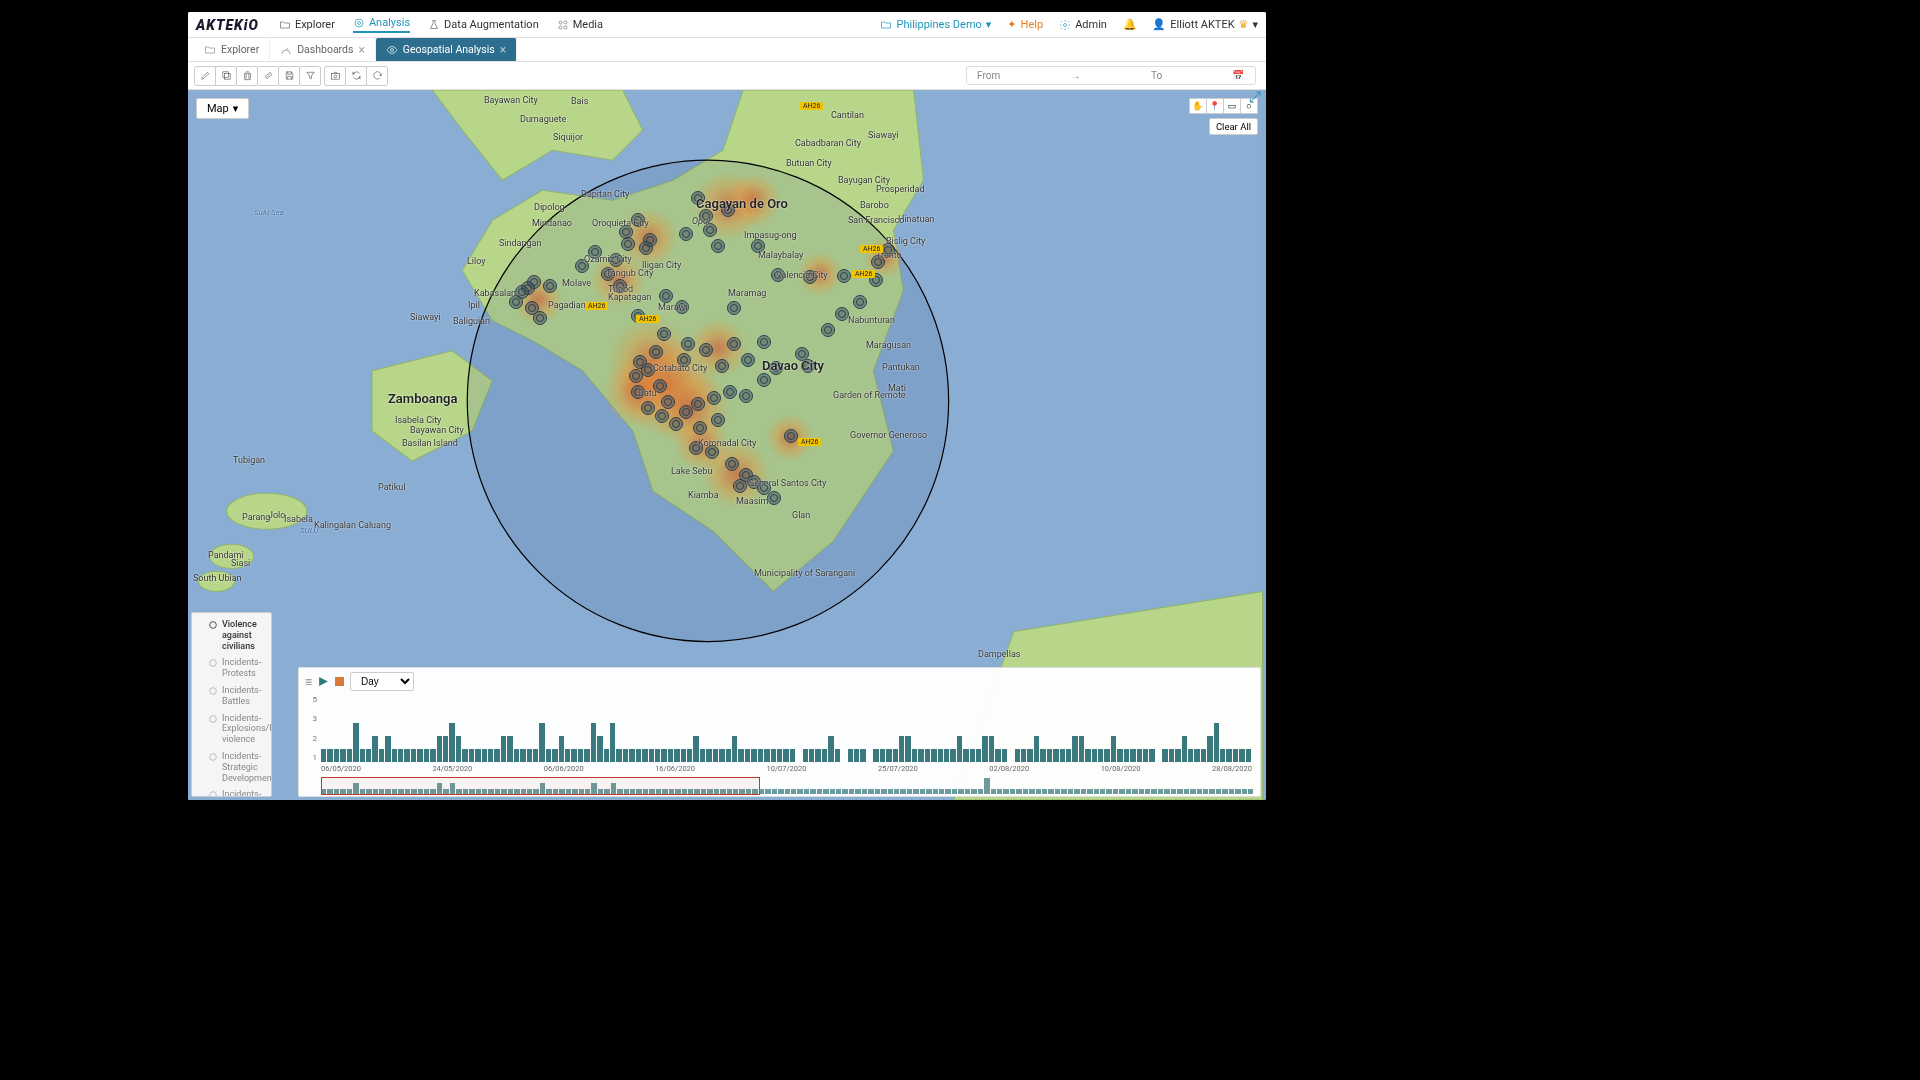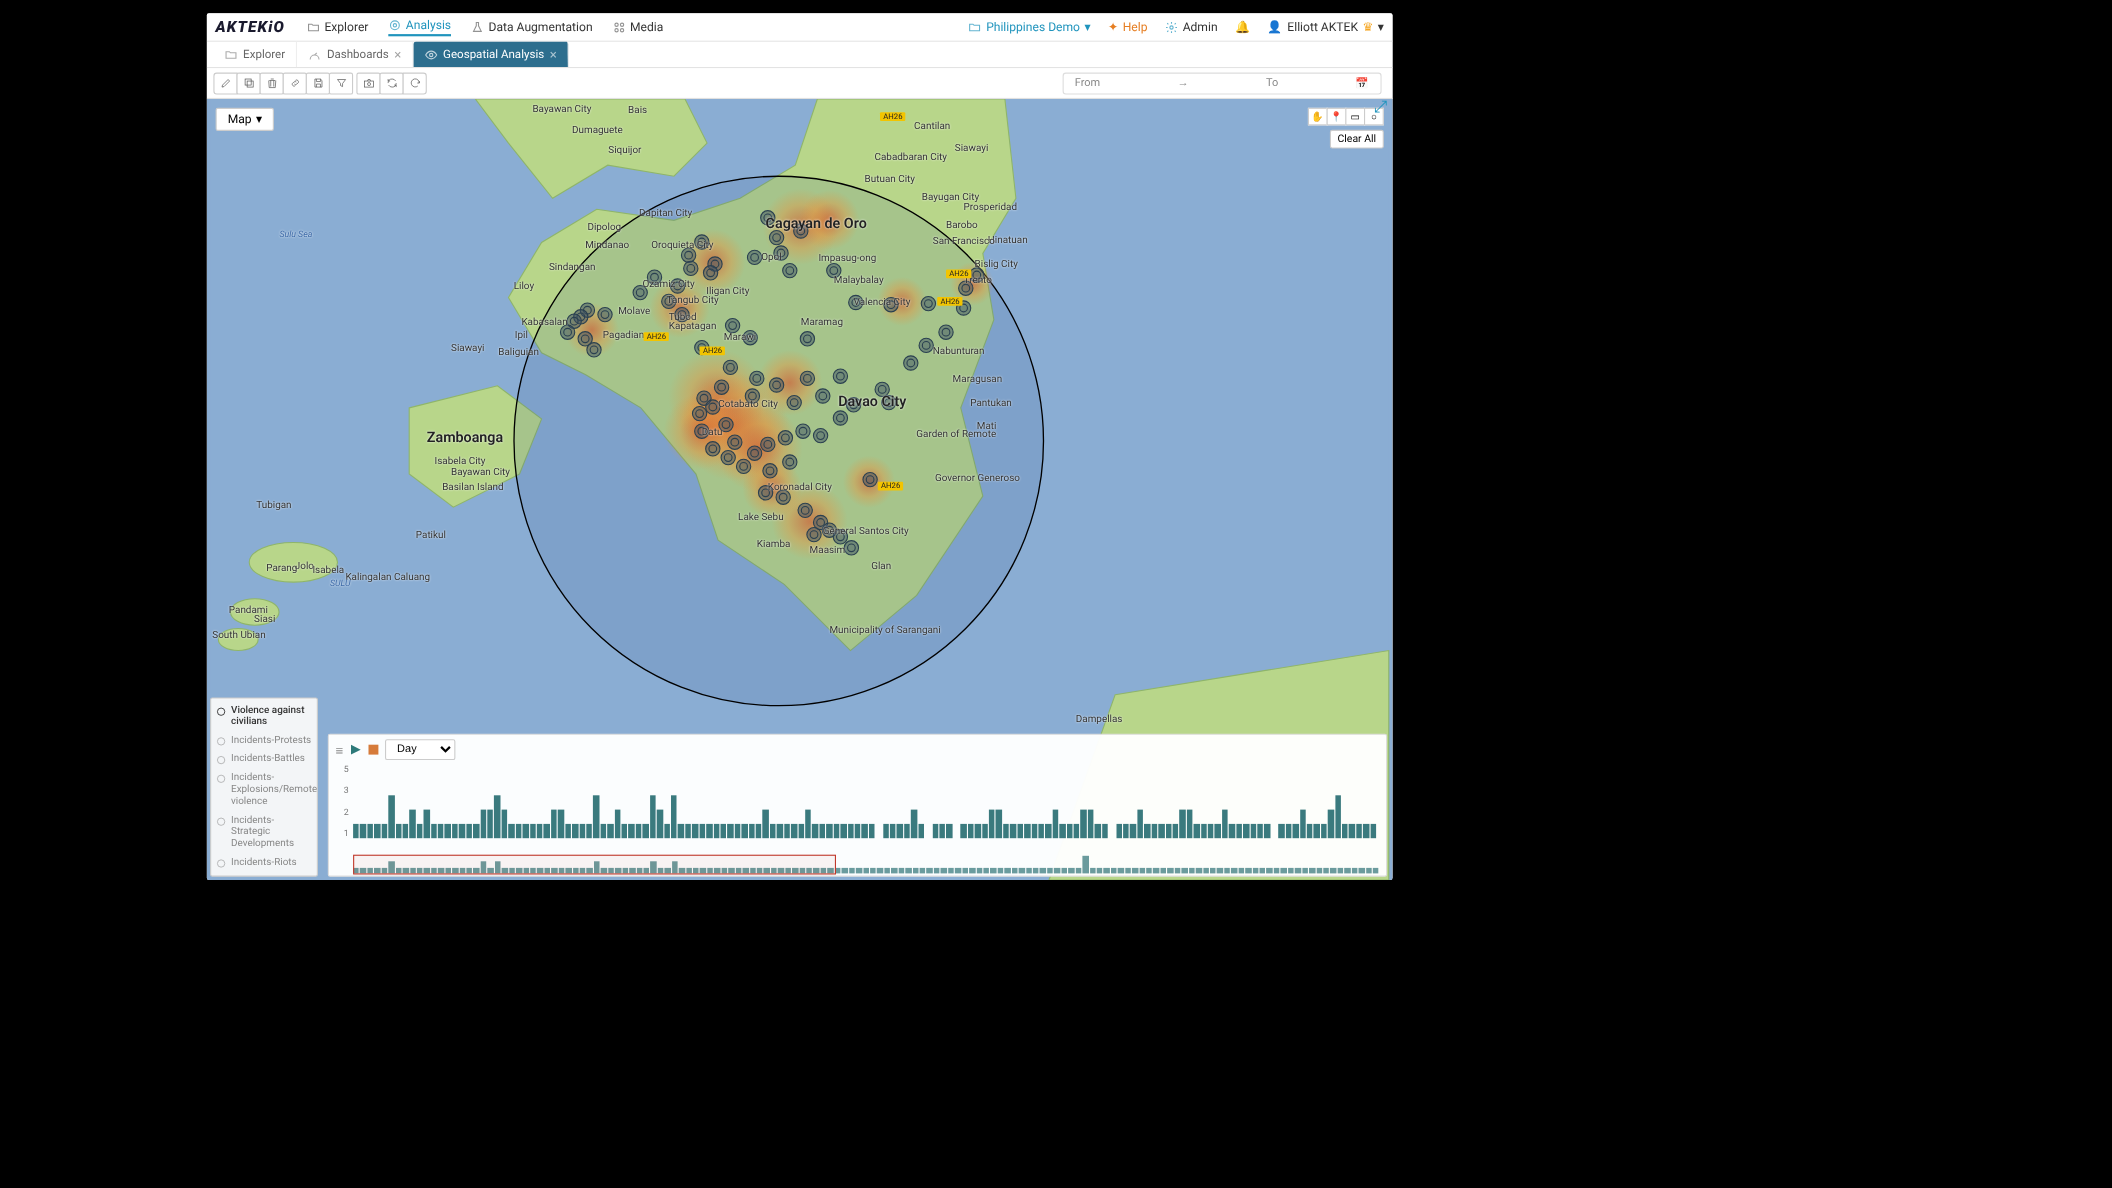--- a/index.html
+++ b/index.html
@@ -24,21 +24,21 @@
 .tool-btn:last-of-type { border-radius: 0 3px 3px 0; }
 .date-range { margin-left: auto; display: flex; align-items: center; gap: 40px; background: #fff; border: 1px solid #ddd; border-radius: 3px; padding: 3px 10px; font-size: 10px; color: #888; width: 290px; justify-content: space-between; margin-right: 4px; }
 .tool-svg { width: 11px; height: 11px; stroke: #555; stroke-width: 1.4; fill: none; }
 .map-area { flex: 1; position: relative; background: #8aadd3; overflow: hidden; }
 .map-svg { position: absolute; inset: 0; width: 100%; height: 100%; }
 .map-type-btn { position: absolute; left: 8px; top: 8px; background: #fff; border: 1px solid #ccc; border-radius: 2px; padding: 3px 10px; font-size: 11px; cursor: pointer; display:flex; align-items:center; gap:4px; }
 .map-tools { position: absolute; right: 8px; top: 8px; display: flex; gap: 0; }
 .mt-btn { width: 18px; height: 16px; background: #fff; border: 1px solid #ccc; margin-left: -1px; display:flex; align-items:center; justify-content:center; cursor:pointer; font-size:9px; }
 .clear-all { position: absolute; right: 8px; top: 28px; background: #fff; border: 1px solid #ccc; border-radius: 2px; padding: 2px 6px; font-size: 9.5px; cursor:pointer; }
 .expand-btn { position:absolute; right:5px; top:2px; width:12px; height:12px; color:#2094bd; cursor:pointer; font-size:15px; line-height:10px; z-index:10; }
-.layer-panel { position: absolute; left: 3px; bottom: 3px; width: 98px; background: rgba(248,248,248,.96); border: 1px solid #ccc; border-radius: 2px; font-size: 9px; padding: 3px 0; max-height: 185px; overflow:hidden; }
+.layer-panel { position: absolute; left: 3px; bottom: 3px; width: 81px; background: rgba(248,248,248,.96); border: 1px solid #ccc; border-radius: 2px; font-size: 9px; padding: 3px 12px; max-height: 185px; overflow:hidden; }
 .layer-item { padding: 3px 4px; display: flex; align-items: flex-start; gap: 4px; line-height: 1.2; color: #888; cursor:pointer; }
 .layer-item.active { color: #333; font-weight: 500; }
 .layer-ic { width: 10px; height: 10px; flex-shrink: 0; opacity: .6; margin-top:1px; }
 .layer-item.active .layer-ic { opacity: 1; }
 .timeline { position: absolute; left: 110px; right: 5px; bottom: 3px; height: 130px; background: rgba(255,255,255,.97); border: 1px solid #ddd; border-radius: 2px; display: flex; flex-direction: column; padding: 4px 6px 2px; }
 .tl-controls { display: flex; align-items: center; gap: 6px; margin-bottom: 4px; }
 .tl-play { color: #2d7a7a; cursor:pointer; display:flex; align-items:center; }
 .tl-stop { width: 9px; height: 9px; background: #d67b3a; cursor:pointer; }
 .tl-hamburger { color:#888; font-size:12px; cursor:pointer; }
 .tl-select { font-size: 10px; padding: 2px 18px 2px 6px; border: 1px solid #ccc; border-radius: 2px; background:#fff; }
@@ -326,21 +326,21 @@
         <div class="city-label" style="left: 680px; top: 40px;">Siawayi</div>
         <div class="city-label" style="left: 598px; top: 68px;">Butuan City</div>
         <div class="city-label" style="left: 650px; top: 85px;">Bayugan City</div>
         <div class="city-label" style="left: 688px; top: 94px;">Prosperidad</div>
         <div class="city-label" style="left: 672px; top: 110px;">Barobo</div>
         <div class="city-label" style="left: 710px; top: 124px;">Hinatuan</div>
         <div class="city-label" style="left: 660px; top: 125px;">San Francisco</div>
         <div class="city-label" style="left: 698px; top: 146px;">Bislig City</div>
         <div class="city-label" style="left: 688px; top: 160px;">Trento</div>
         <div class="city-label big" style="left: 508px; top: 106px;">Cagayan de Oro</div>
-        <div class="city-label" style="left: 504px; top: 139px;">Opol</div>
+        <div class="city-label" style="left: 504px; top: 126px; font-style: italic;">Opol</div>
         <div class="city-label" style="left: 556px; top: 140px;">Impasug-ong</div>
         <div class="city-label" style="left: 570px; top: 160px;">Malaybalay</div>
         <div class="city-label" style="left: 540px; top: 198px;">Maramag</div>
         <div class="city-label" style="left: 588px; top: 180px;">Valencia City</div>
         <div class="city-label" style="left: 660px; top: 225px;">Nabunturan</div>
         <div class="city-label" style="left: 678px; top: 250px;">Maragusan</div>
         <div class="city-label" style="left: 694px; top: 272px;">Pantukan</div>
         <div class="city-label" style="left: 700px; top: 293px;">Mati</div>
         <div class="city-label big" style="left: 574px; top: 268px;">Davao City</div>
         <div class="city-label" style="left: 645px; top: 300px;">Garden of Remote</div>
@@ -608,20 +608,31 @@
             <div class="bar" style="height: 20%;"></div>
             <div class="bar" style="height: 20%;"></div>
             <div class="bar" style="height: 40%;"></div>
             <div class="bar" style="height: 60%;"></div>
             <div class="bar" style="height: 20%;"></div>
             <div class="bar" style="height: 20%;"></div>
             <div class="bar" style="height: 20%;"></div>
             <div class="bar" style="height: 20%;"></div>
             <div class="bar" style="height: 20%;"></div>
           </div>
+        <div class="tl-dates" id="tl-dates">
+            <span>06/05/2020</span>
+            <span>24/05/2020</span>
+            <span>06/06/2020</span>
+            <span>16/06/2020</span>
+            <span>10/07/2020</span>
+            <span>25/07/2020</span>
+            <span>02/08/2020</span>
+            <span>10/08/2020</span>
+            <span>28/08/2020</span>
+          </div>
       </div>
       <div class="tl-minimap">
         <div class="tl-mini-bars" id="tl-mini">
             <div class="mbar" style="height: 33.3333%;"></div>
             <div class="mbar" style="height: 33.3333%;"></div>
             <div class="mbar" style="height: 33.3333%;"></div>
             <div class="mbar" style="height: 33.3333%;"></div>
             <div class="mbar" style="height: 33.3333%;"></div>
             <div class="mbar" style="height: 66.6667%;"></div>
             <div class="mbar" style="height: 33.3333%;"></div>

